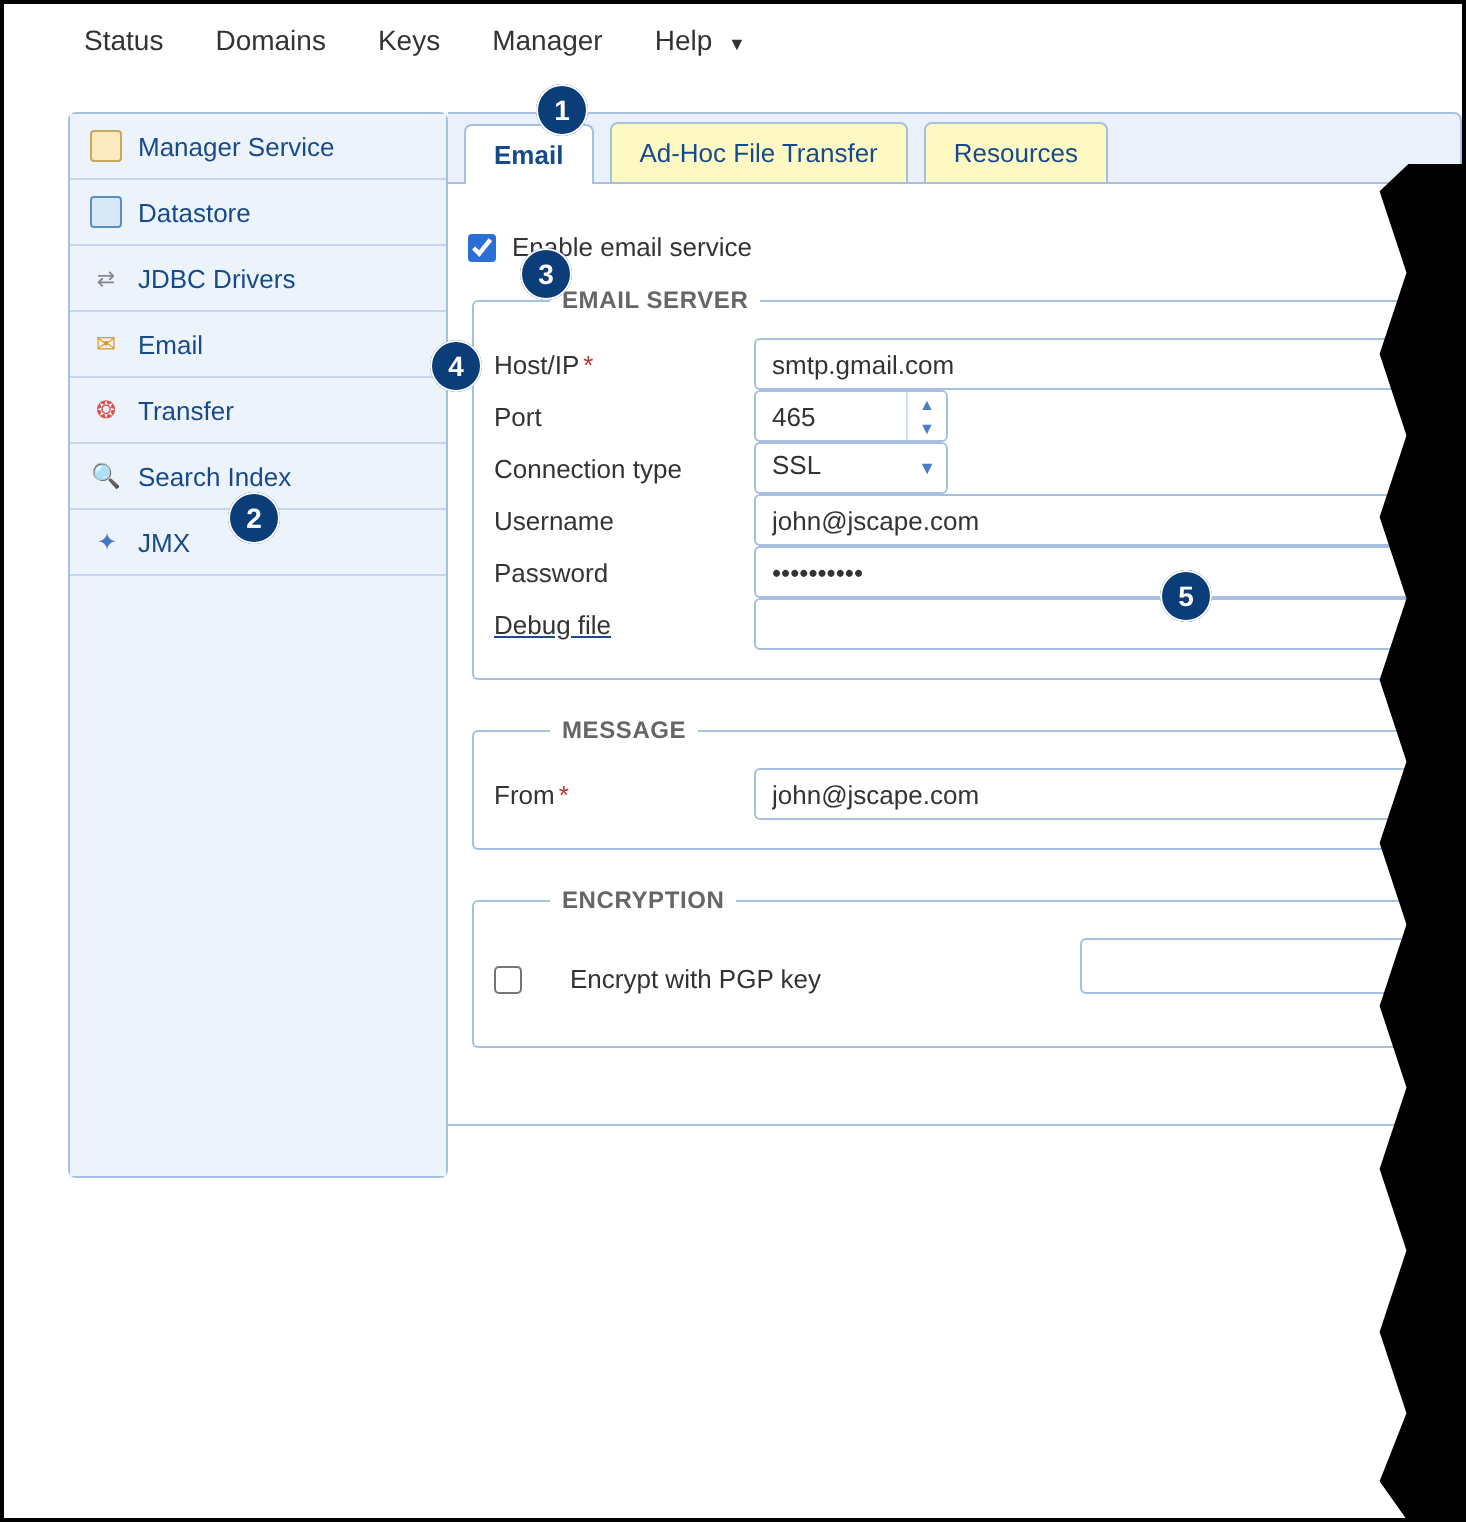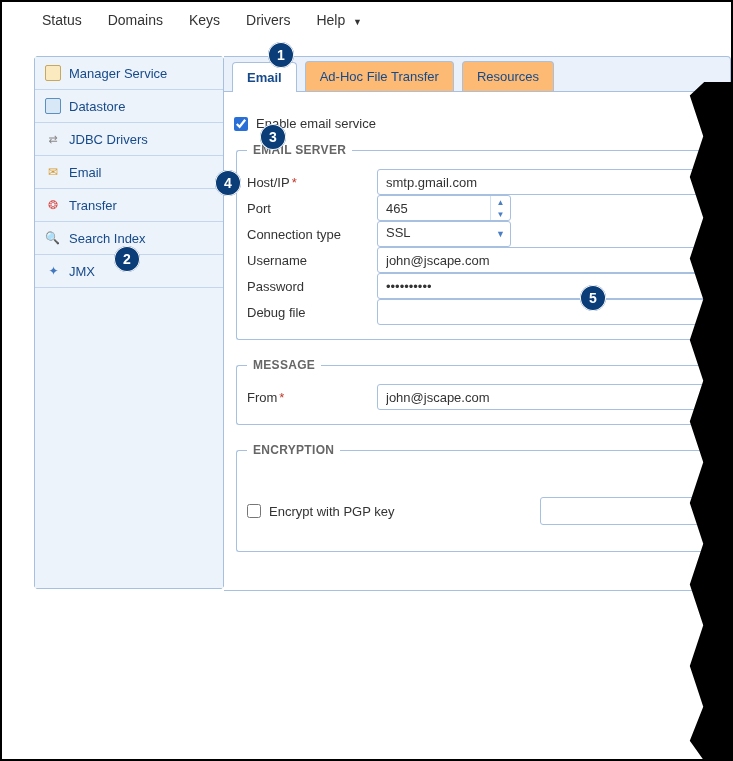--- a/index.html
+++ b/index.html
@@ -70,21 +70,21 @@
     border-radius:0 4px 0 0;
     padding:4px 10px 0 8px;
     height:36px;
     align-items:flex-end;
   }
   .tab {
     padding:7px 14px;
     border:1px solid #a8c0e0;
     border-bottom:none;
     border-radius:4px 4px 0 0;
-    background:#fdba74;
+    background:#fef9c3;
     color:#164a8a;
     cursor:pointer;
     font-size:13px;
   }
   .tab.active { background:#fff; font-weight:bold; position:relative; top:1px; }
   .main-body {
     border:1px solid #a8c0e0;
     border-top:none;
     border-left:none;
     background:#fff;
@@ -93,44 +93,44 @@
   .enable-row { display:flex; align-items:center; gap:8px; padding-left:4px; margin-bottom:12px; color:#333; }
   .enable-row input[type=checkbox]{ width:14px; height:14px; accent-color:#2a6fd6; }
 
   fieldset {
     border:1px solid #a8c0e0;
     border-radius:3px;
     margin: 0 0 18px 6px;
     padding:12px 10px 14px 10px;
   }
   fieldset.open-right { border-right:none; border-radius:3px 0 0 3px; }
-  legend { padding:0 6px; color:#666; font-size:12px; font-weight:bold; letter-spacing:0.3px; }
+  legend { padding:0 6px; color:#666; font-size:12px; font-weight:bold; letter-spacing:0.3px;margin-left:28px; }
   .field-row { display:flex; align-items:center; gap:10px; margin-bottom:0; }
   .field-label { width:120px; color:#333; font-size:13px; }
   .req { color:#c0392b; margin-left:2px; }
   .text-input {
     height:26px;
     border:1px solid #a8c0e0;
     border-radius:3px;
     padding:3px 8px;
     font-size:13px;
     color:#333;
     background:#fff;
   }
   .w-wide { flex:1; min-width:200px; }
   .spinner-wrap, .select-wrap {
-    position:relative; width:134px;
+    position:relative; width:97px;
   }
   .spinner-wrap input, .select-wrap .sel {
     width:100%; height:26px; border:1px solid #a8c0e0; border-radius:3px; padding:3px 24px 3px 8px; font-size:13px; color:#333; background:#fff;
   }
   .spin-btns { position:absolute; right:1px; top:1px; bottom:1px; width:20px; display:flex; flex-direction:column; border-left:1px solid #cfe0f2;}
   .spin-btns span { flex:1; display:flex; align-items:center; justify-content:center; font-size:8px; color:#4a7fc4; cursor:pointer; }
   .sel-arrow { position:absolute; right:6px; top:50%; transform:translateY(-50%); font-size:9px; color:#4a7fc4; pointer-events:none; }
-  .check-row { display:flex; align-items:center; gap:8px; margin-bottom:12px; color:#333;margin-top:28px; }
+  .check-row { display:flex; align-items:flex-end; gap:24px; margin-bottom:12px; color:#333; }
   .check-row input[type=checkbox]{ width:14px; height:14px; }
   .pgp-select { position:relative; width:180px; margin-left:auto; margin-right:0; }
   .pgp-select .sel { width:100%; height:28px; border:1px solid #a8c0e0; border-radius:3px; background:#fff; }
 
   
   .callout {
     position:absolute;
     width:26px; height:26px;
     border-radius:50%;
     background:#0b3d78;
@@ -155,21 +155,21 @@
     z-index:40;
   }
 </style>
 </head>
 <body>
 
 <div class="top-menu">
   <span class="top-menu-item">Status</span>
   <span class="top-menu-item">Domains</span>
   <span class="top-menu-item">Keys</span>
-  <span class="top-menu-item">Drivers</span>
+  <span class="top-menu-item">Manager</span>
   <span class="top-menu-item">
     <span>Help</span>
     <span class="help-caret">▼</span>
   </span>
 </div>
 
 <div class="content-area">
 
   <div class="sidebar">
     <div class="side-item">
@@ -247,21 +247,21 @@
         <div class="field-row">
           <div class="field-label">Username</div>
           <input class="text-input w-wide" value="john@jscape.com" style="">
         </div>
 
         <div class="field-row">
           <div class="field-label">Password</div>
           <input class="text-input w-wide" value="••••••••••" style="">
         </div>
 
-        <div class="field-row" style="margin-bottom:0;">
+        <div class="field-row" style="margin-bottom:0;text-decoration:underline;">
           <div class="field-label">Debug file</div>
           <input class="text-input w-wide" value="" style="">
         </div>
       </fieldset>
 
       <fieldset class="open-right">
         <legend>MESSAGE</legend>
         <div class="field-row">
           <div class="field-label"><span>From</span><span class="req">*</span></div>
           <input class="text-input w-wide" value="john@jscape.com" style="">

